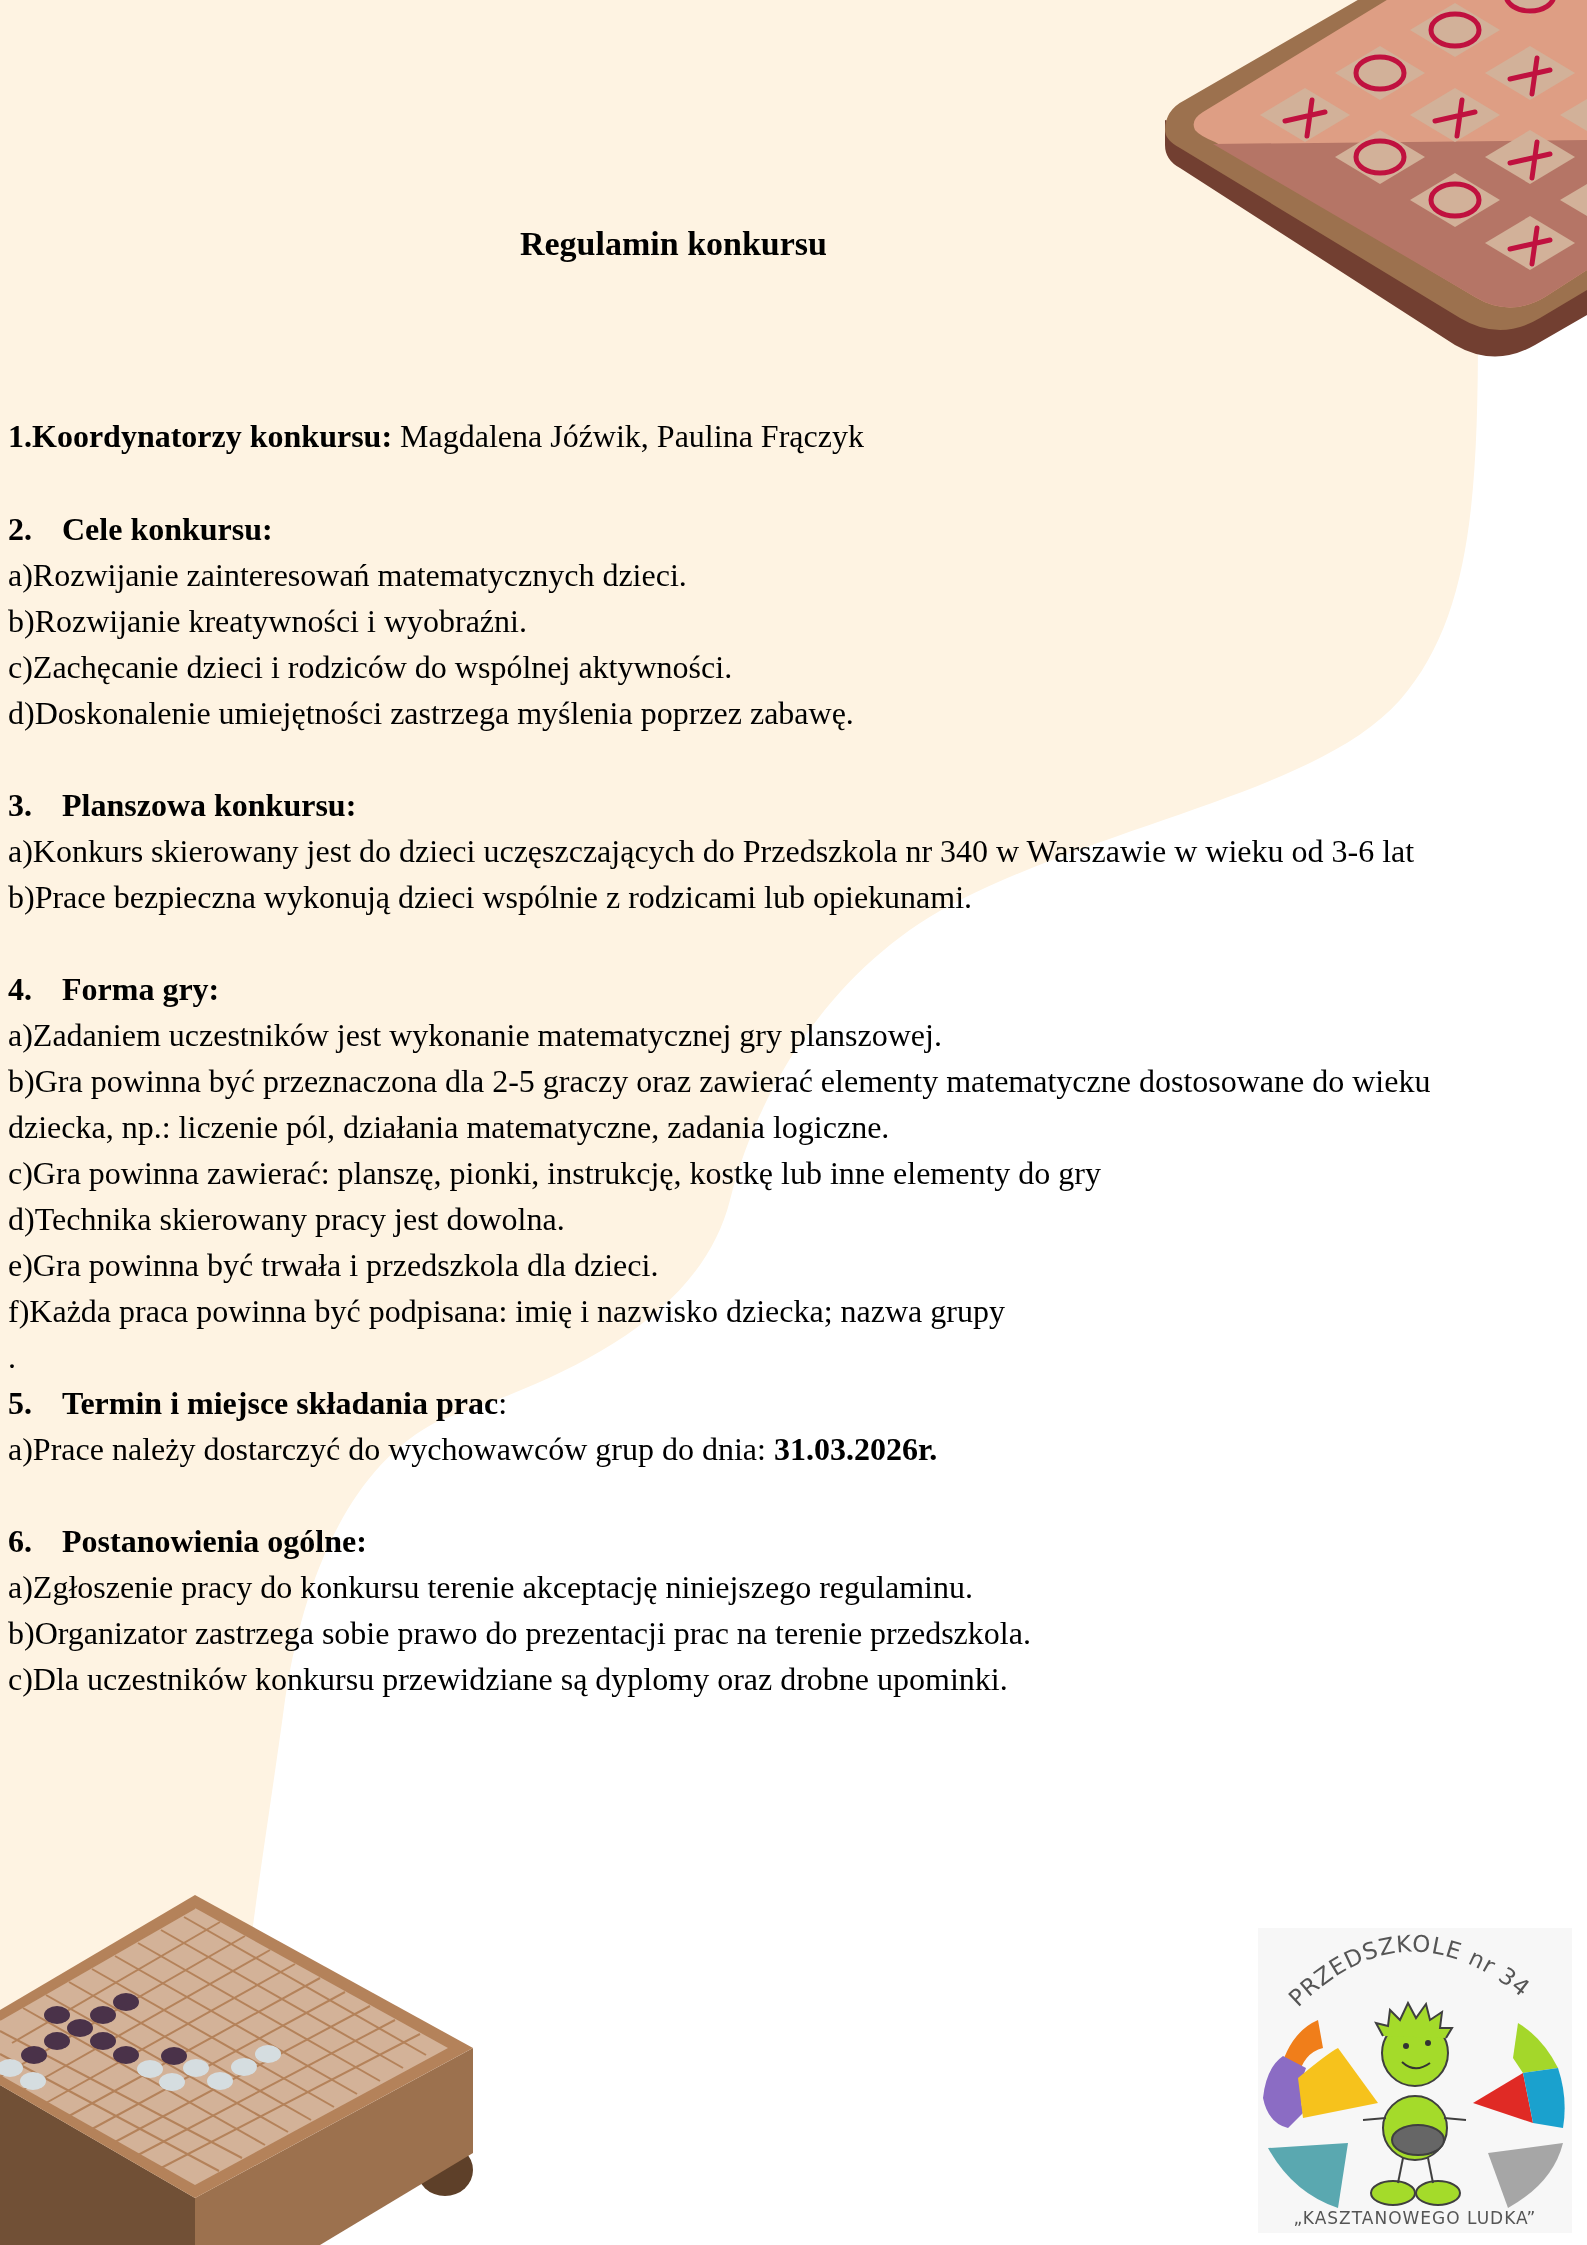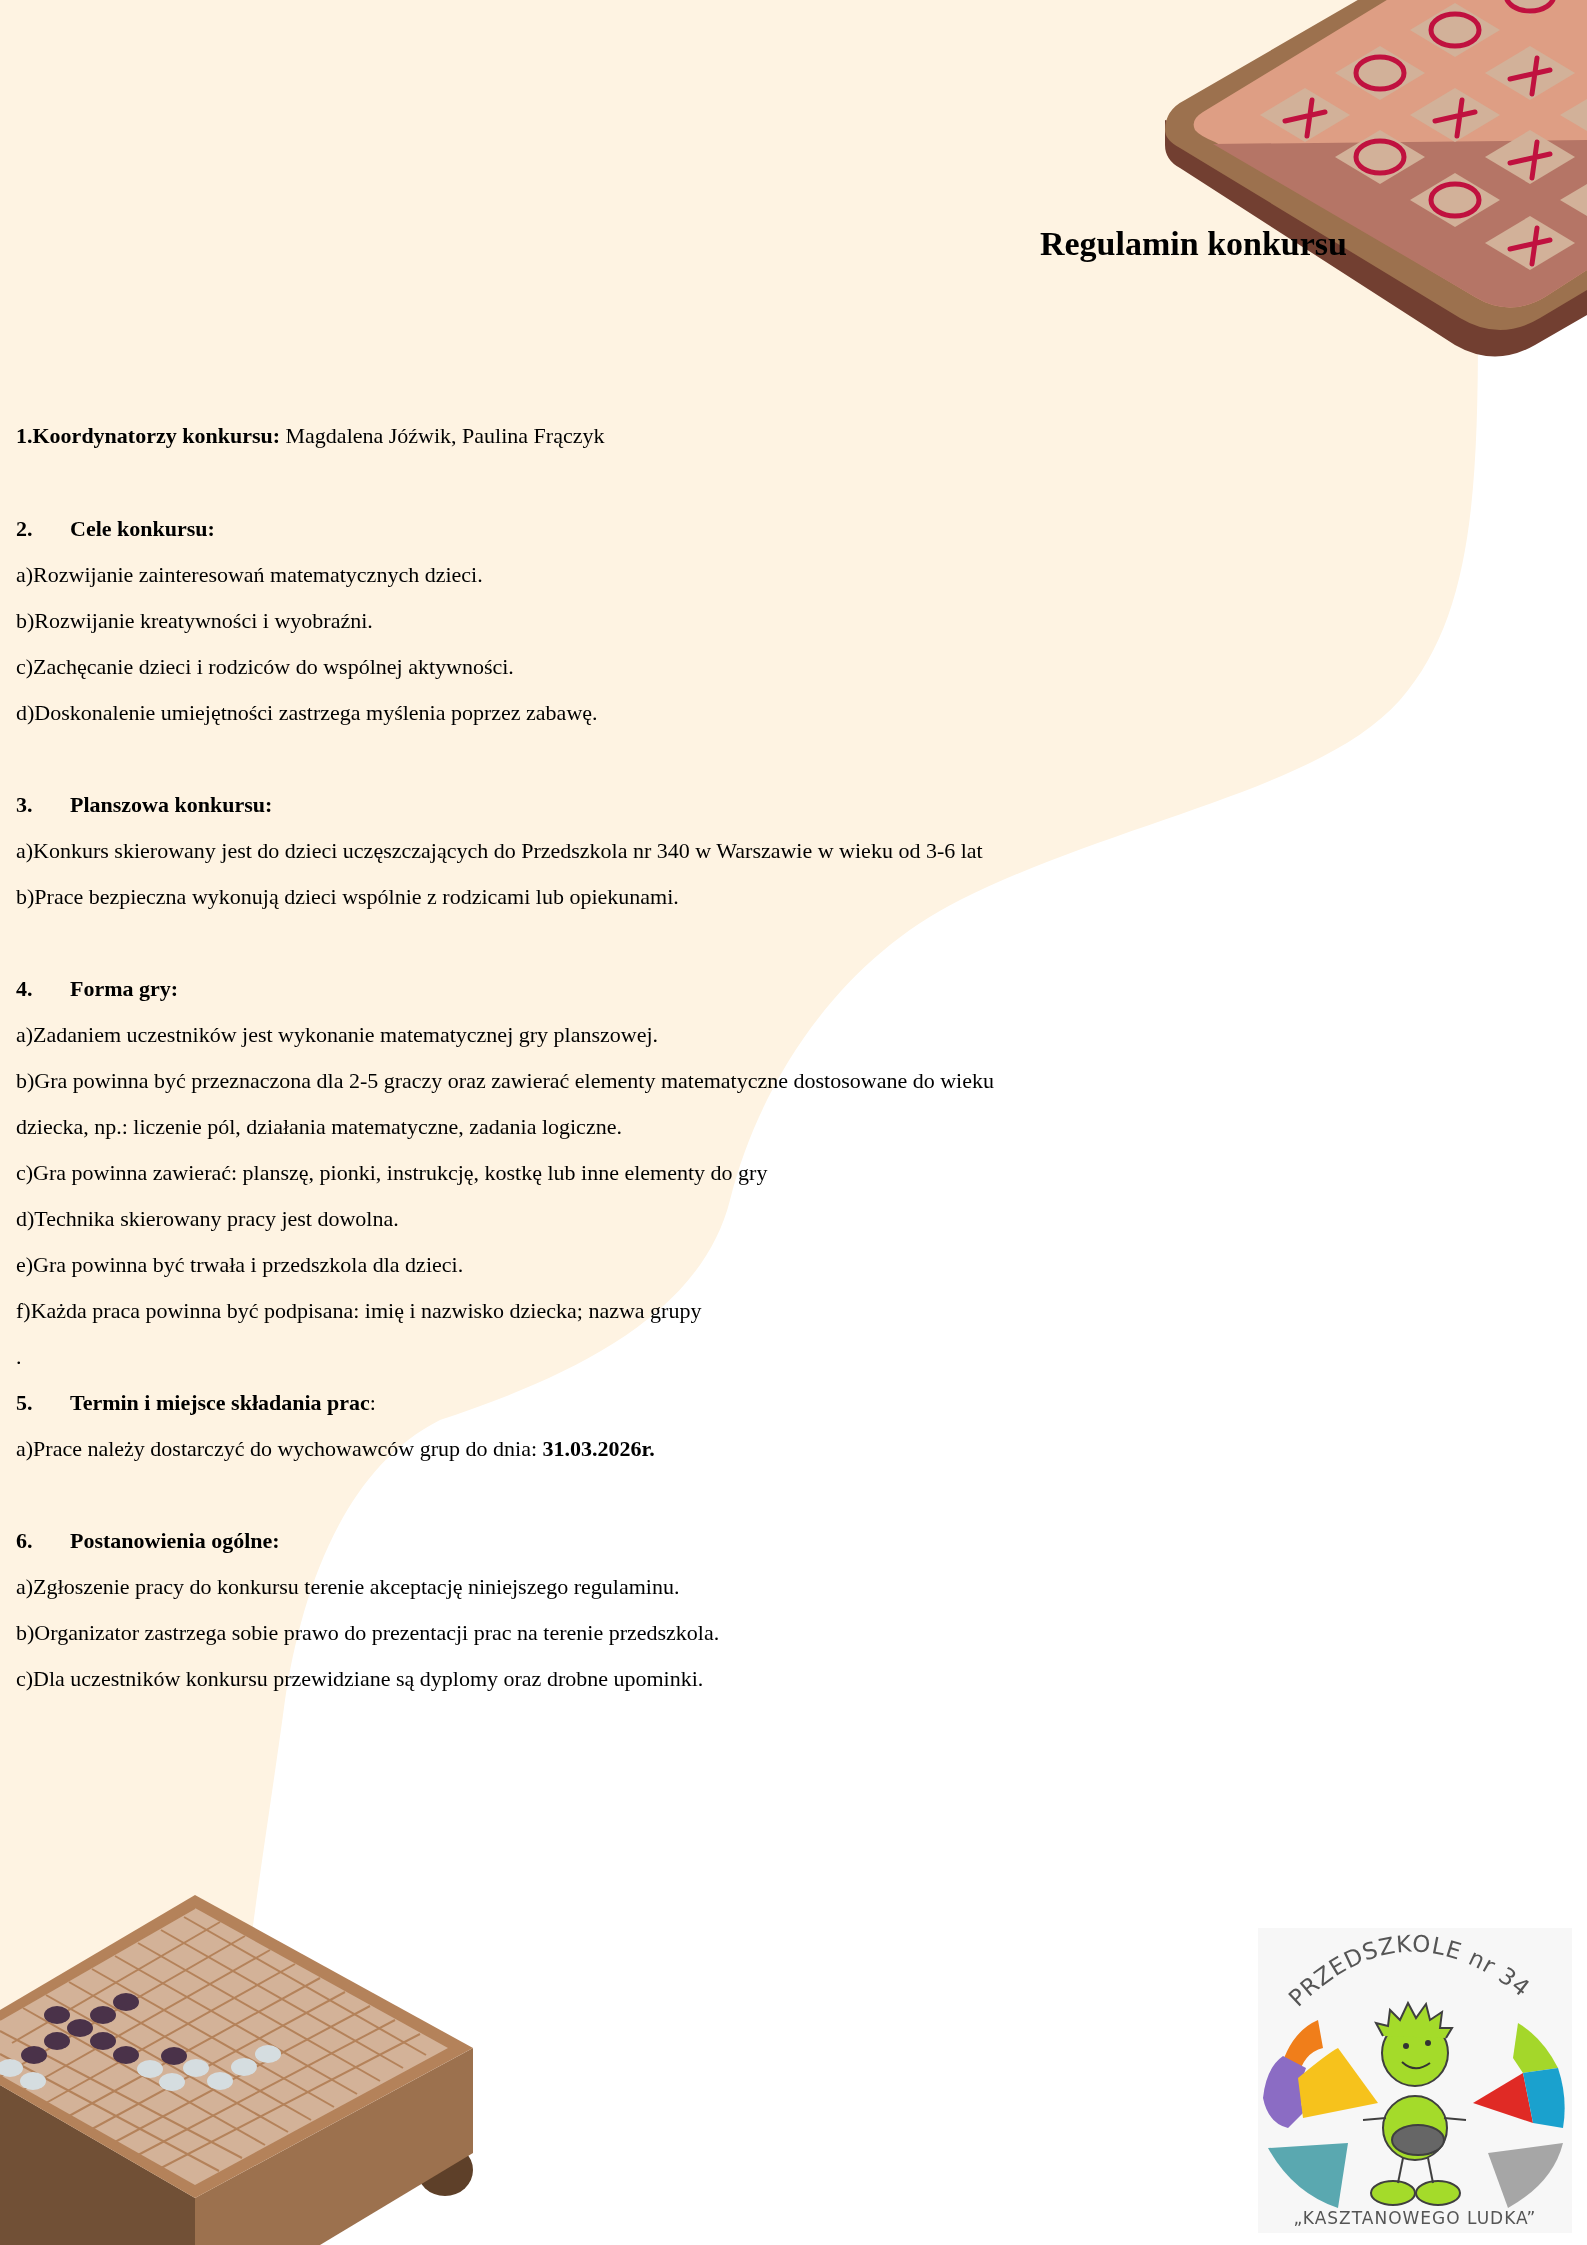--- a/index.html
+++ b/index.html
@@ -14,25 +14,25 @@
     }
     .bg-blob { position: absolute; left: 0; top: 0; width: 1587px; height: 2245px; z-index: 0; }
     .deco { position: absolute; z-index: 1; }
     .ttt-board { left: 1155px; top: 0; width: 432px; height: 365px; }
     .go-board { left: 0; top: 1880px; width: 480px; height: 365px; }
     .logo { left: 1258px; top: 1928px; width: 314px; height: 305px; }
 
     .content { position: absolute; left: 0; top: 0; width: 1587px; z-index: 2; }
     .title-block {
       position: absolute; left: 0; width: 1347px; top: 218px;
-      text-align: right; font-weight: bold; font-size: 34px; line-height: 52px;
+      text-align: center; font-weight: bold; font-size: 34px; line-height: 52px;
     }
     .line {
-      position: absolute; left: 16px; white-space: nowrap;
-      font-size: 22px; line-height: 46px;
+      position: absolute; left: 8px; white-space: nowrap;
+      font-size: 32px; line-height: 46px;
     }
     .b { font-weight: bold; }
     .num { display: inline-block; width: 54px; font-weight: bold; }
   </style>
 </head>
 <body>
 
 <svg class="bg-blob" viewBox="0 0 1587 2245" preserveAspectRatio="none">
   <path d="M0,0 L1587,0 L1587,0 L1480,0 L1478,330 C1478,500 1470,620 1400,700 C1320,790 1120,820 960,900 C840,960 760,1080 730,1200 C700,1320 560,1380 440,1420 C340,1470 300,1600 285,1700 C265,1850 240,1980 220,2245 L0,2245 Z" fill="#FEF3E2"></path>
 </svg>

